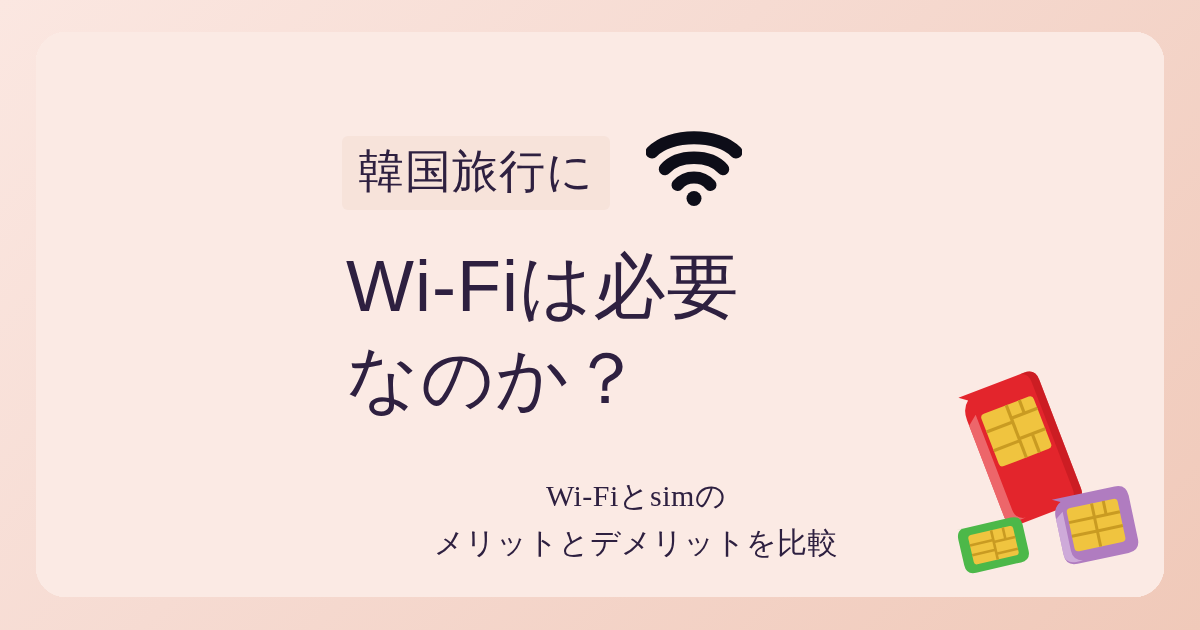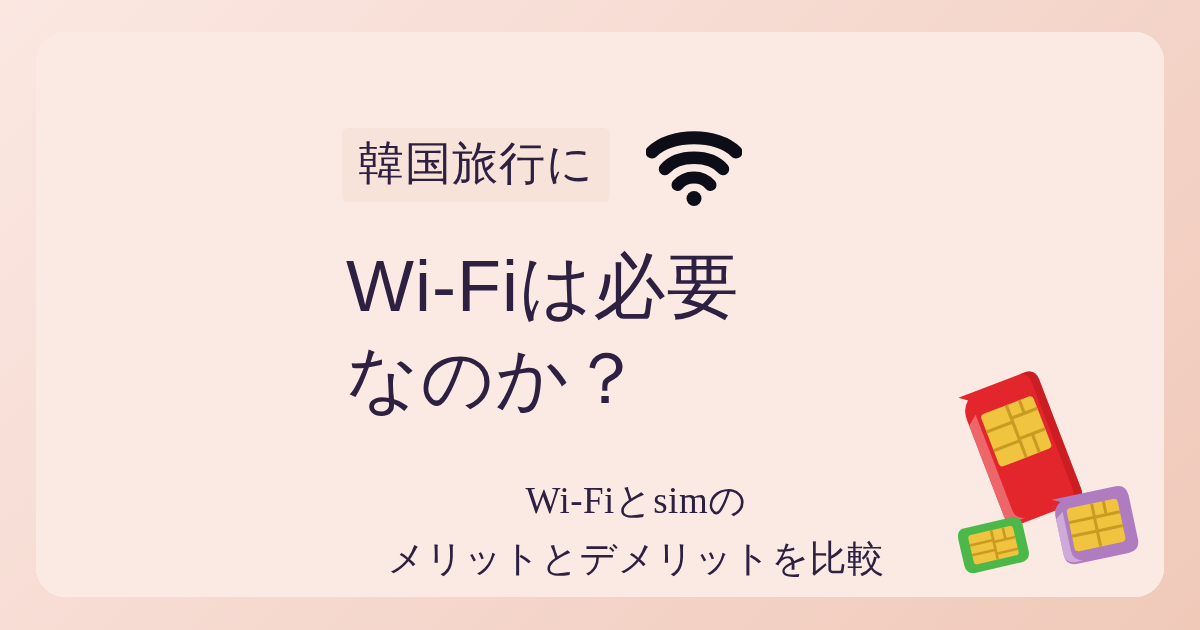--- a/index.html
+++ b/index.html
@@ -48,21 +48,21 @@
   #content {
     position:absolute;
     inset:0;
     z-index: 3;
   }
 
   
   #eyebrow-row {
     position:absolute;
     left: 306px; top: 96px;
-    display:flex; align-items:flex-start; gap: 36px;
+    display:flex; align-items:flex-end; gap: 36px;
   }
   #eyebrow-label {
     background: #f7e3da;
     color: #2e2040;
     font-family: "Liberation Serif", "DejaVu Serif", serif;
     font-size: 46px;
     line-height: 1;
     padding: 13px 16px 15px 16px;
     border-radius: 6px;
     letter-spacing: 1px;
@@ -83,21 +83,21 @@
   }
 
   
   #subtitle {
     position:absolute;
     left: 310px; top: 440px;
     width: 580px;
     text-align:center;
     color: #2e2040;
     font-family: "Liberation Serif", "DejaVu Serif", serif;
-    font-size: 37px;
+    font-size: 30px;
     line-height: 1.58;
     letter-spacing: 0.5px;
     white-space: pre-line;
   }
 
   
   #sims { position:absolute; left:0; top:0; width:100%; height:100%; }
   .sim { position:absolute; }
 </style>
 </head>

